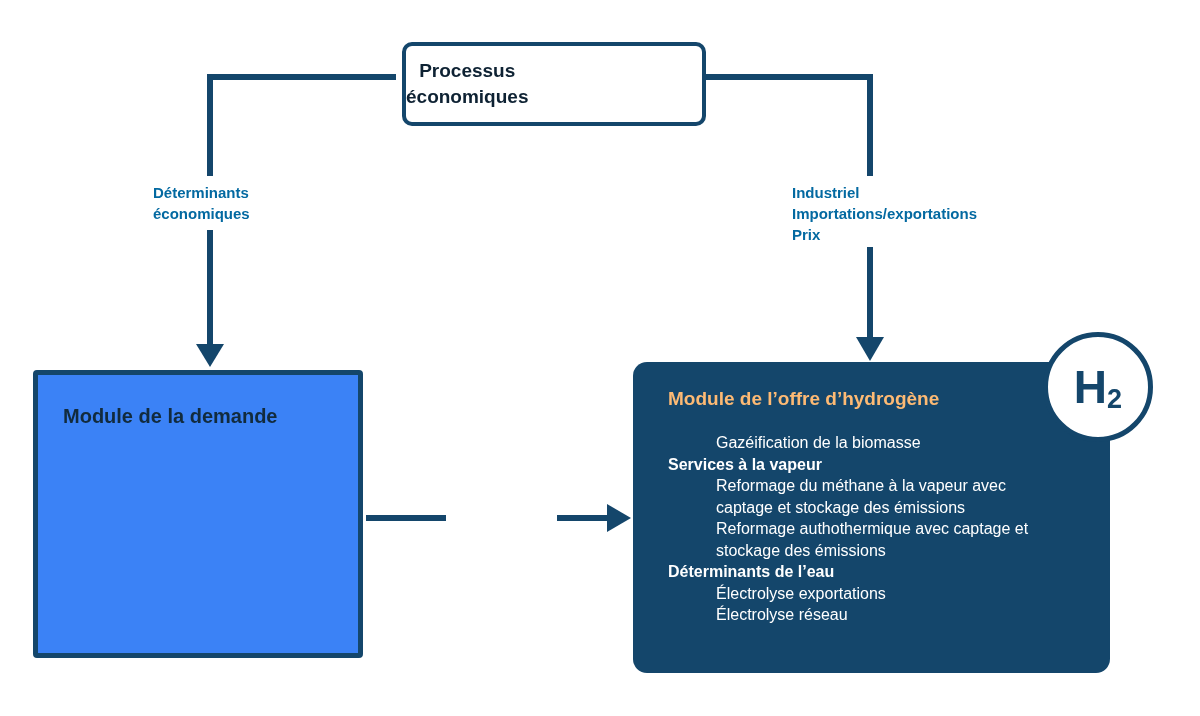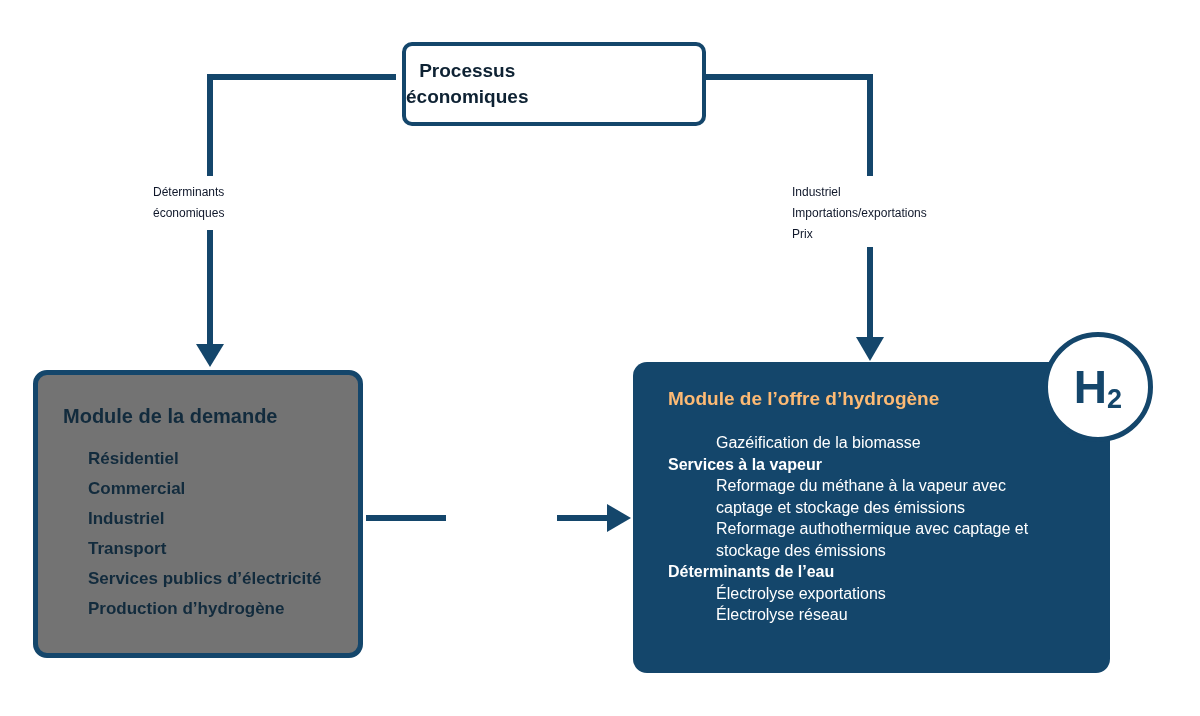--- a/index.html
+++ b/index.html
@@ -39,37 +39,37 @@
     font-size: 19px;
     font-weight: bold;
     line-height: 26px;
     color: #0E2233;
     text-align: center;
   }
 
   
   .edge-label {
     position: absolute;
-    font-size: 12px;
-    font-weight: normal;
+    font-size: 15px;
+    font-weight: bold;
     line-height: 21px;
-    color: #0f172a;
+    color: #0369a1;
   }
   .label-determinants { left: 153px; top: 182px; }
   .label-production   { left: 792px; top: 182px; }
   .label-demande      { left: 430px; top: 496px; width: 140px; text-align: center; }
 
   
   .box-demand {
     position: absolute;
     left: 33px; top: 370px;
     width: 330px; height: 288px;
-    background: #737373;
+    background: #3b82f6;
     border: 5px solid #14466B;
-    border-radius: 14px;
+    border-radius: 4px;
   }
   .box-demand .title {
     position: absolute;
     left: 25px; top: 30px;
     font-size: 20px;
     font-weight: bold;
     color: #122B3D;
   }
   .box-demand .items {
     position: absolute;
@@ -161,28 +161,20 @@
   </div>
 
   <div class="edge-label label-determinants ws-pre">Déterminants
 économiques</div>
   <div class="edge-label label-production ws-pre">Industriel
 Importations/exportations
 Prix</div>
 
   <div class="box-demand">
     <div class="title">Module de la demande</div>
-    <ul class="items">
-      <li>Résidentiel</li>
-      <li>Commercial</li>
-      <li>Industriel</li>
-      <li>Transport</li>
-      <li>Services publics d’électricité</li>
-      <li>Production d’hydrogène</li>
-    </ul>
   </div>
 
   <div class="box-supply">
     <div class="title">Module de l’offre d’hydrogène</div>
     <div class="content">
       <div class="section-item">Gazéification de la biomasse</div>
       <div class="section-heading">Services à la vapeur</div>
       <div class="section-item">Reformage du méthane à la vapeur avec captage et stockage des émissions</div>
       <div class="section-item">Reformage authothermique avec captage et stockage des émissions</div>
       <div class="section-heading">Déterminants de l’eau</div>

